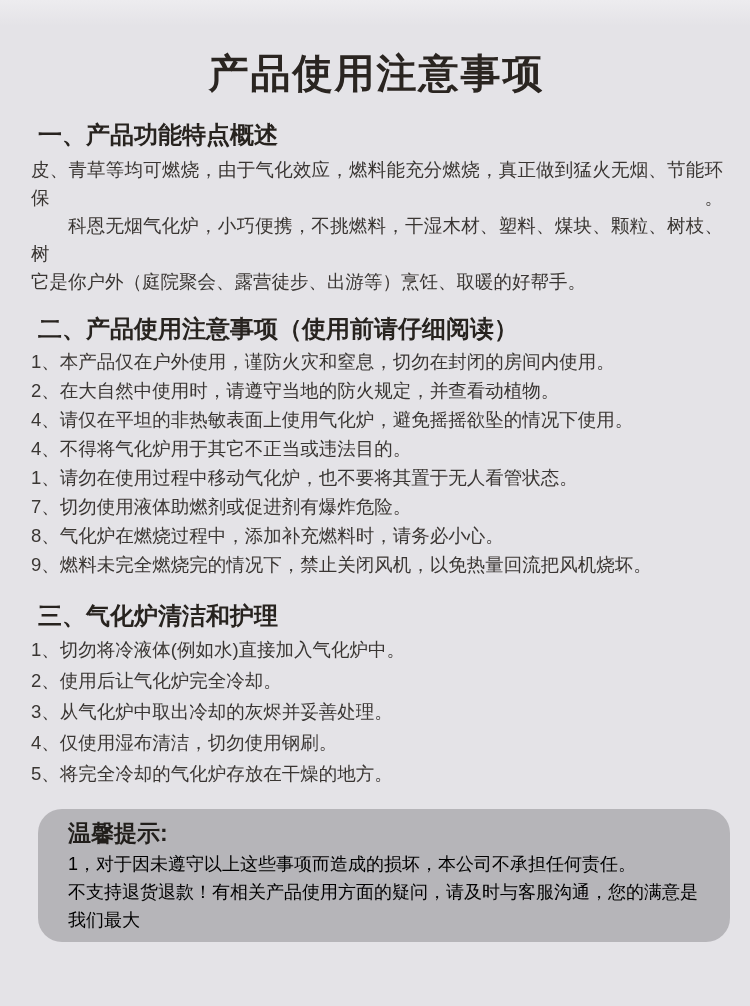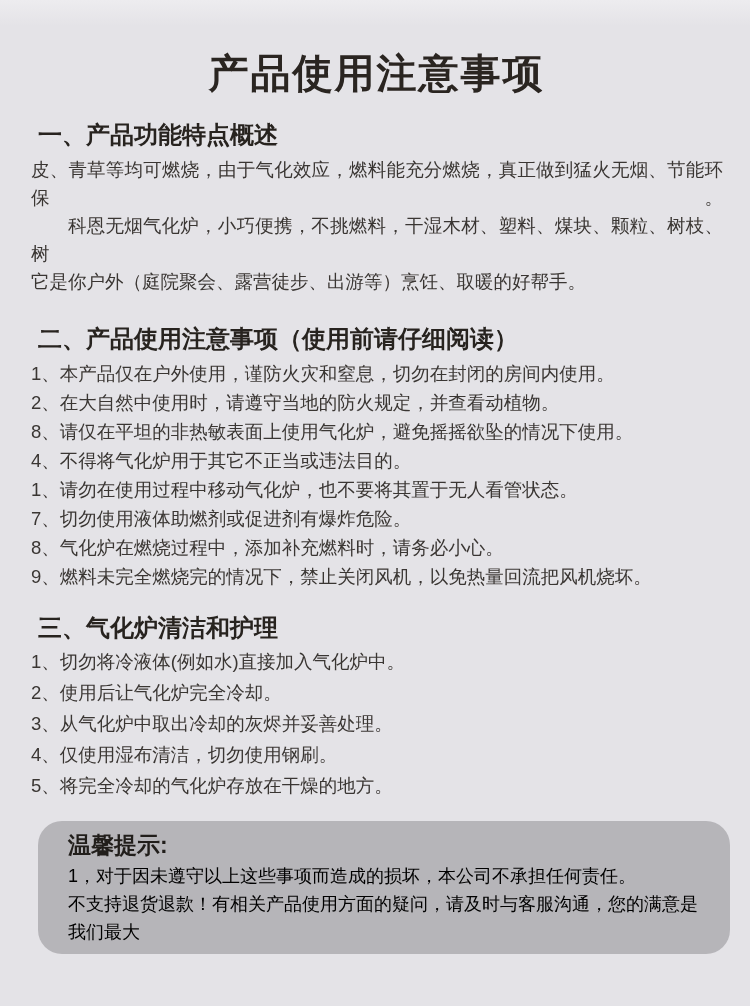--- a/index.html
+++ b/index.html
@@ -26,21 +26,21 @@
     color:#2a2521;
   }
   .section-heading{
     font-size:24px;
     line-height:26px;
     font-weight:700;
     color:var(--heading);
     margin-left:7px;
   }
   .h1{margin-top:26px;}
-  .h2{margin-top:32px;font-family:Liberation Mono, monospace;}
+  .h2{margin-top:20px;}
   .h3{margin-top:24px;}
   .para{margin-top:8px;width:692px;}
   .para-line{
     font-size:18.5px;
     line-height:28px;
     color:var(--body);
   }
   .just{text-align:justify;text-align-last:justify;}
   .indent{text-indent:2em;}
   .list{margin-top:5px;}
@@ -82,21 +82,21 @@
   <div class="para">
     <div class="para-line just">皮、青草等均可燃烧，由于气化效应，燃料能充分燃烧，真正做到猛火无烟、节能环保。</div>
     <div class="para-line just indent">科恩无烟气化炉，小巧便携，不挑燃料，干湿木材、塑料、煤块、颗粒、树枝、树</div>
     <div class="para-line">它是你户外（庭院聚会、露营徒步、出游等）烹饪、取暖的好帮手。</div>
   </div>
 
   <h2 class="section-heading h2">二、产品使用注意事项（使用前请仔细阅读）</h2>
   <div class="list list-2">
     <div class="item">1、本产品仅在户外使用，谨防火灾和窒息，切勿在封闭的房间内使用。</div>
     <div class="item">2、在大自然中使用时，请遵守当地的防火规定，并查看动植物。</div>
-    <div class="item">8、请仅在平坦的非热敏表面上使用气化炉，避免摇摇欲坠的情况下使用。</div>
+    <div class="item">4、请仅在平坦的非热敏表面上使用气化炉，避免摇摇欲坠的情况下使用。</div>
     <div class="item">4、不得将气化炉用于其它不正当或违法目的。</div>
     <div class="item">1、请勿在使用过程中移动气化炉，也不要将其置于无人看管状态。</div>
     <div class="item">7、切勿使用液体助燃剂或促进剂有爆炸危险。</div>
     <div class="item">8、气化炉在燃烧过程中，添加补充燃料时，请务必小心。</div>
     <div class="item">9、燃料未完全燃烧完的情况下，禁止关闭风机，以免热量回流把风机烧坏。</div>
   </div>
 
   <h2 class="section-heading h3">三、气化炉清洁和护理</h2>
   <div class="list list-3">
     <div class="item">1、切勿将冷液体(例如水)直接加入气化炉中。</div>

